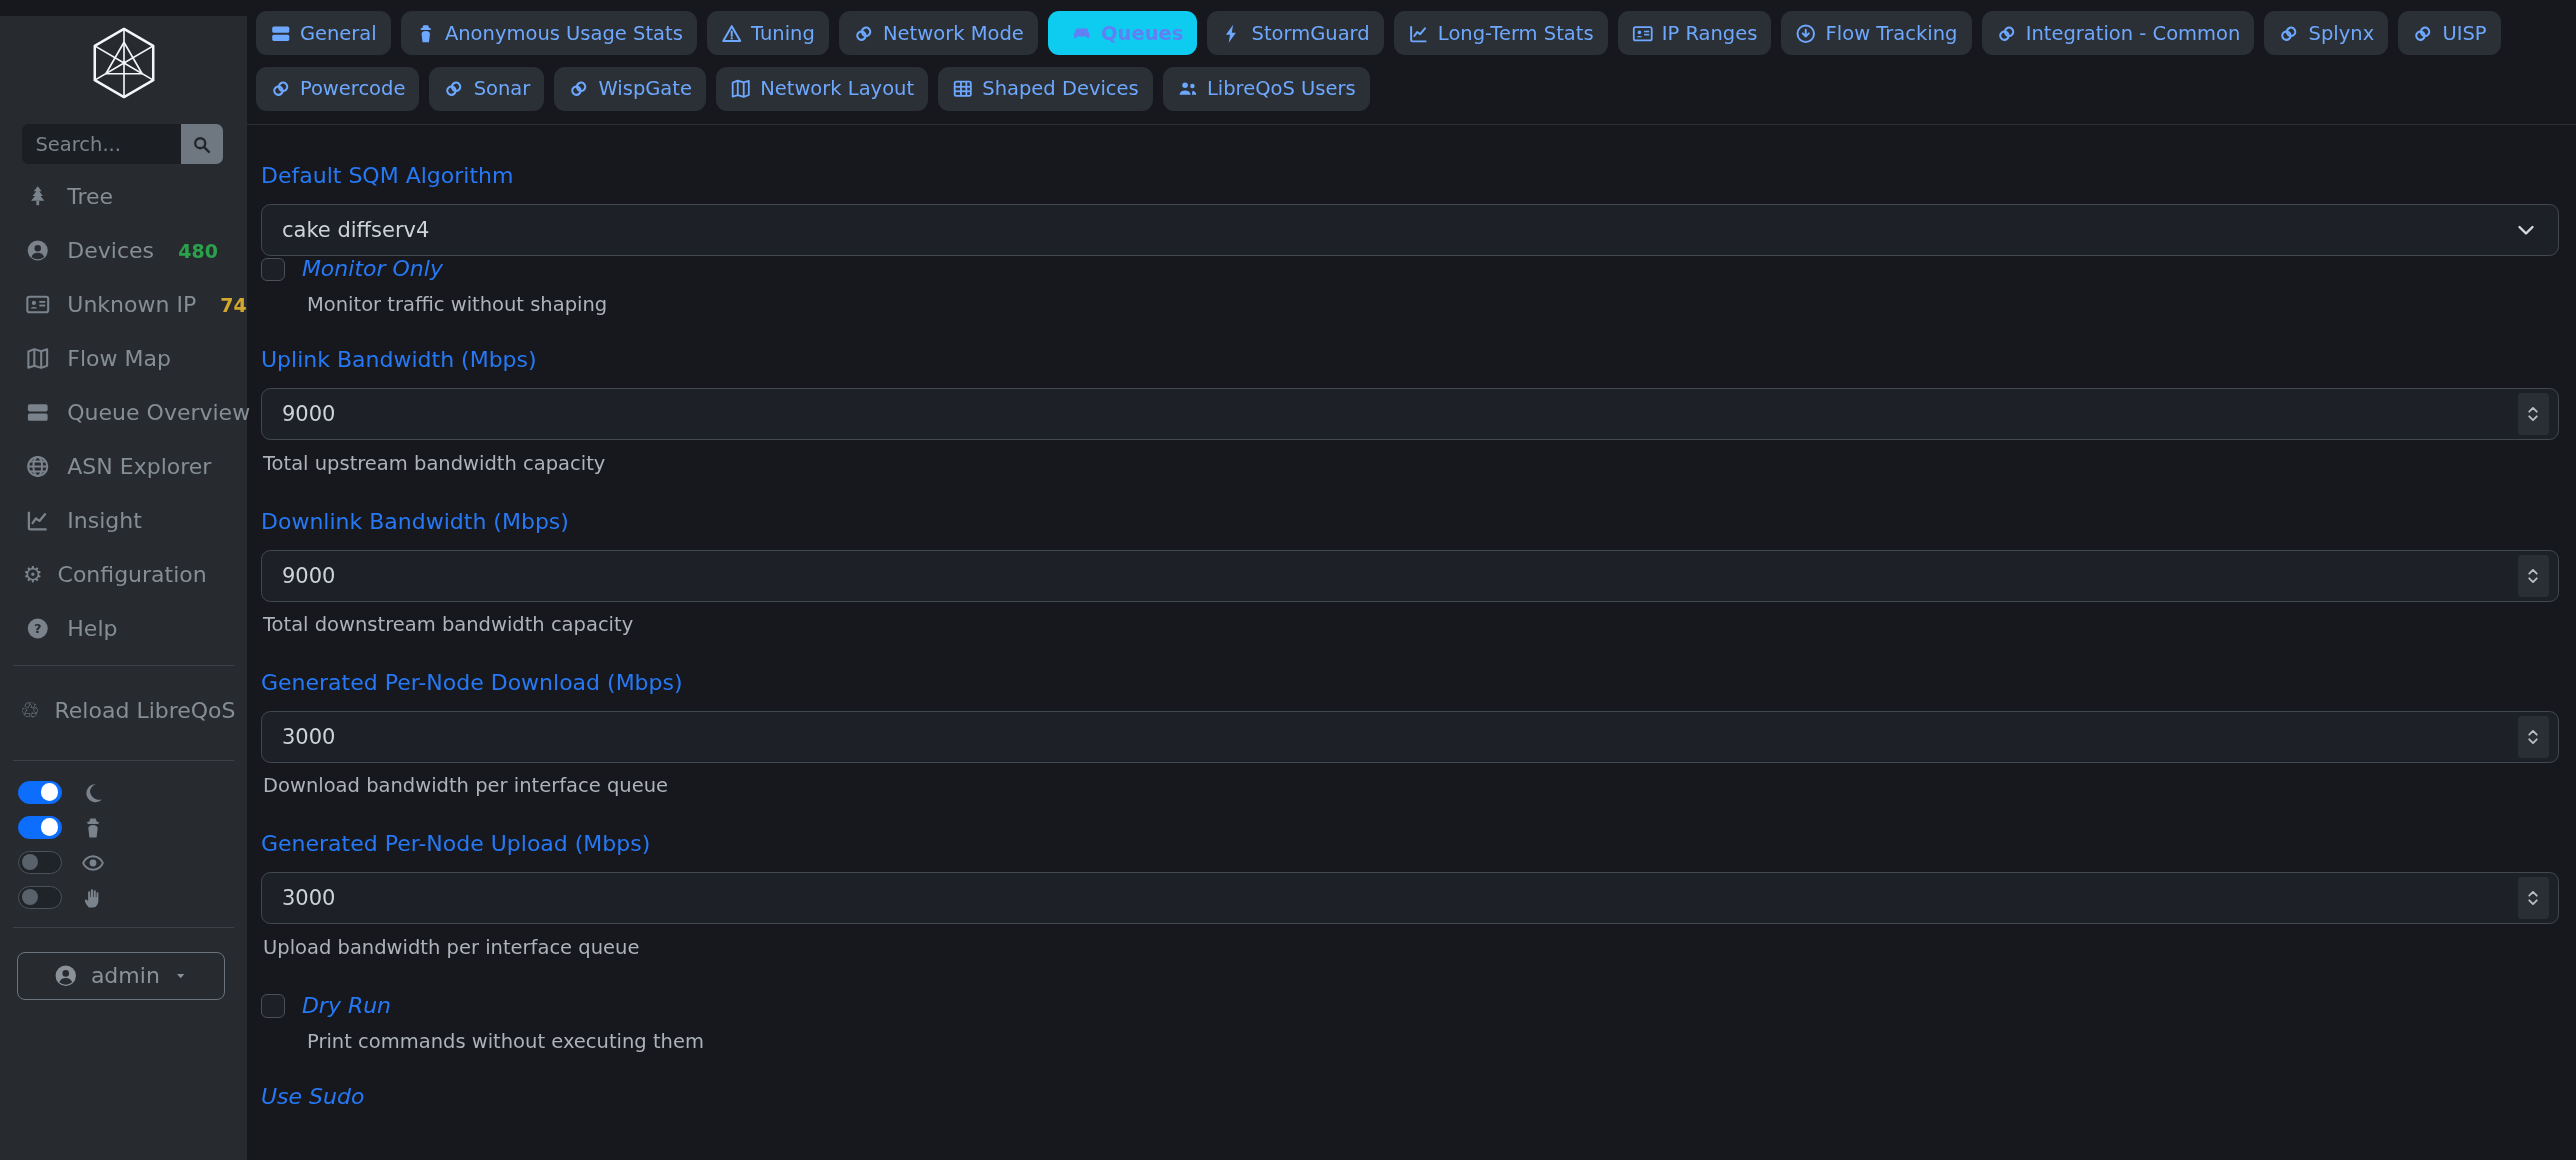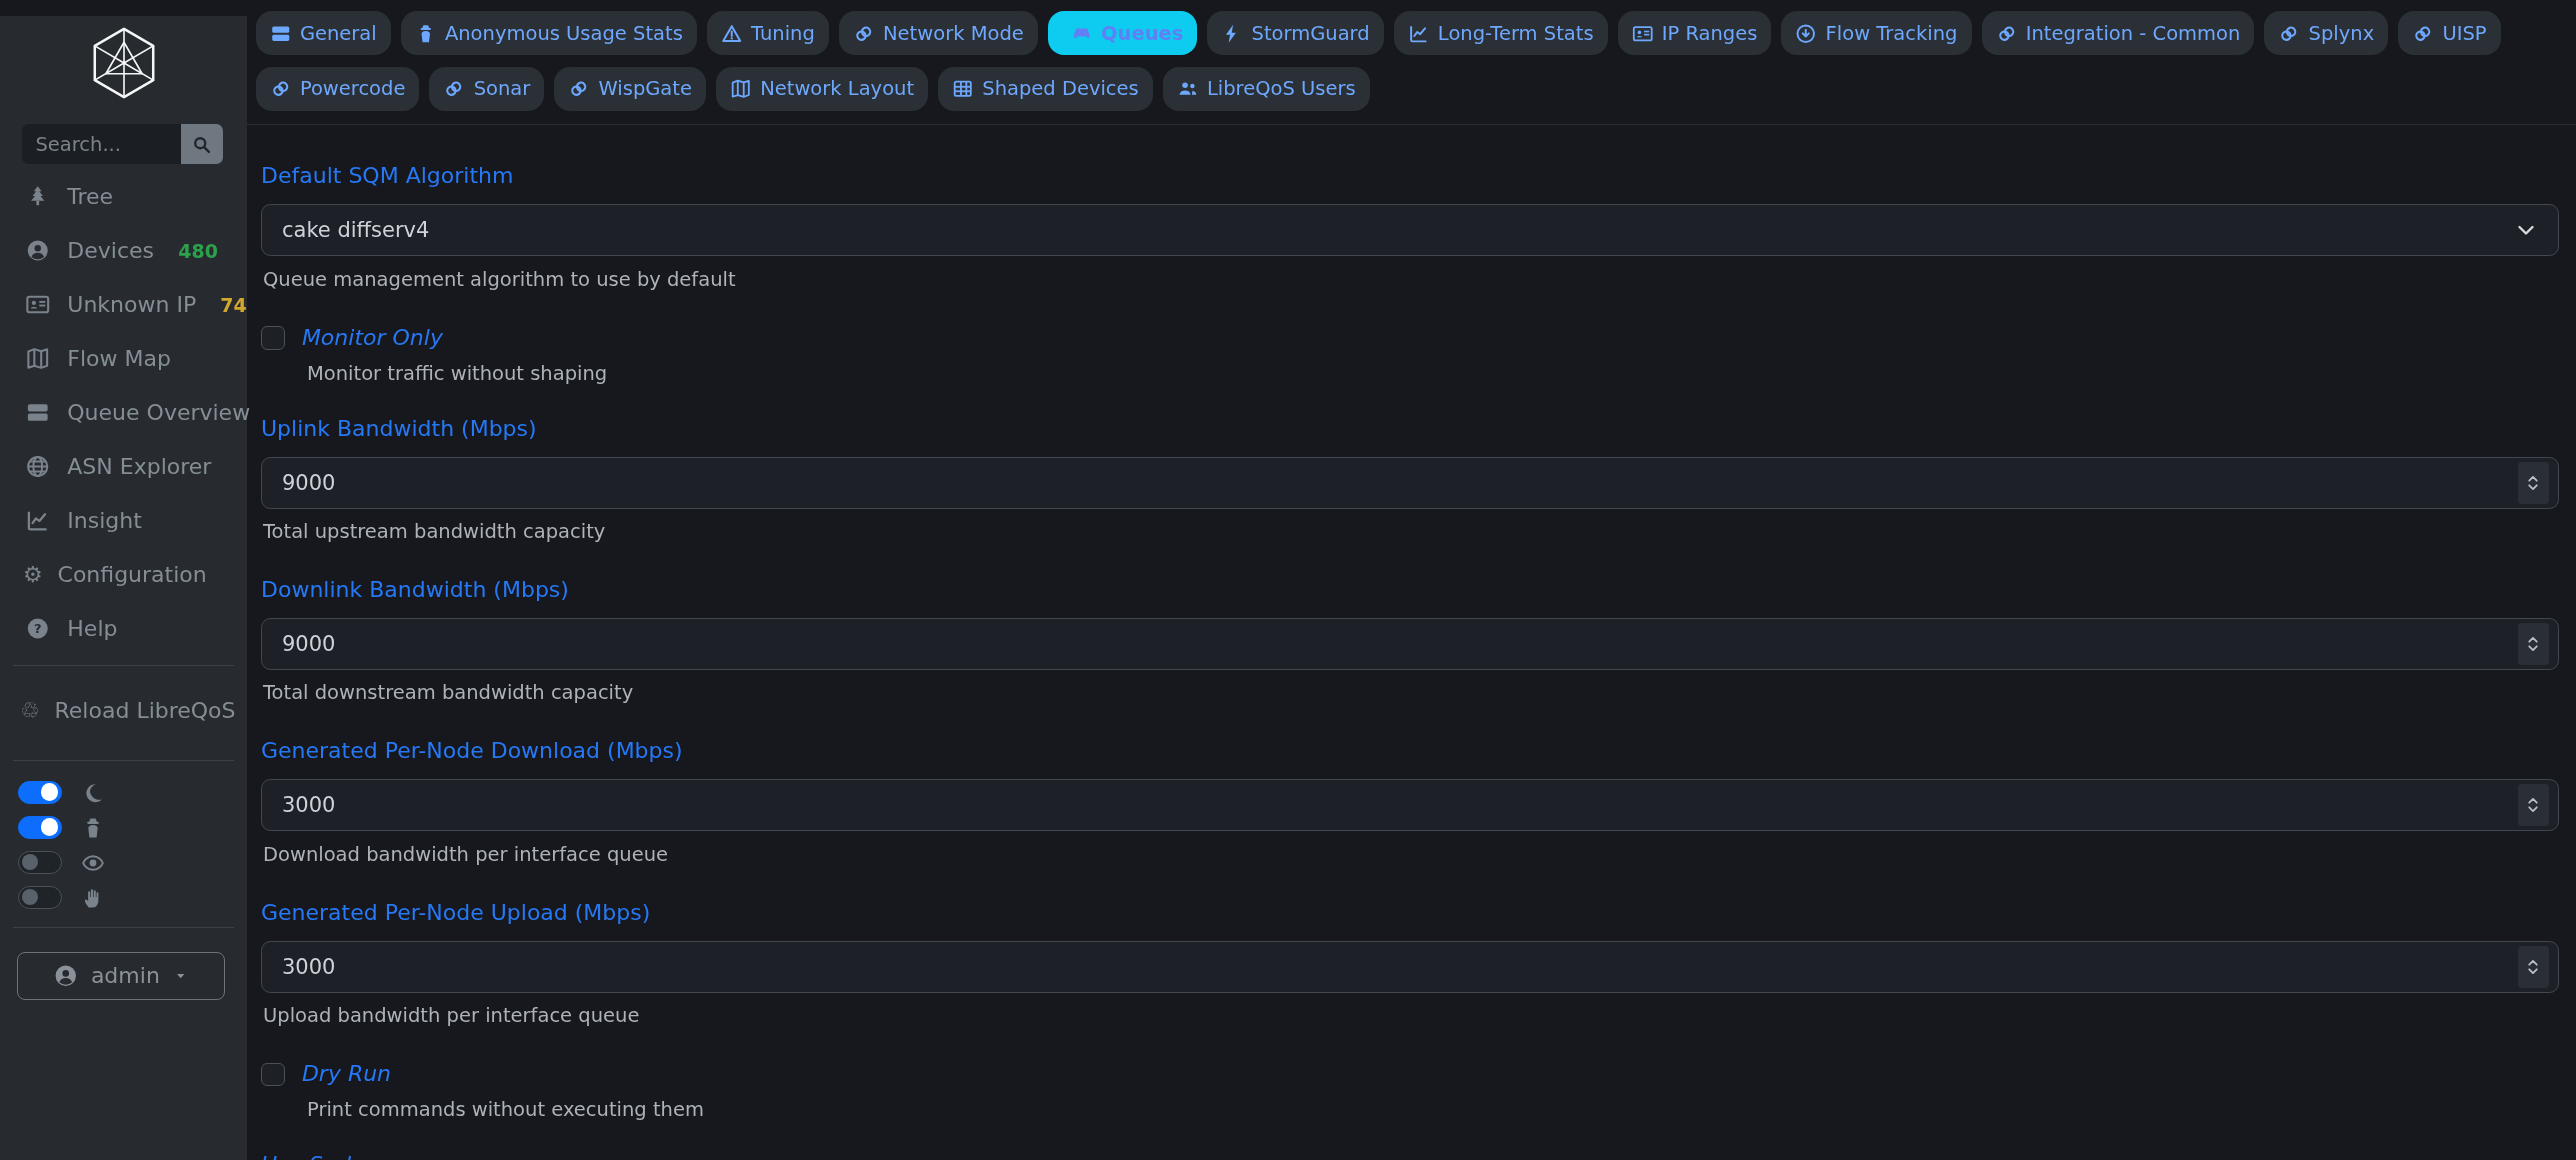--- a/index.html
+++ b/index.html
@@ -39,21 +39,21 @@
     background:transparent;border:1.3px solid #6b737c;border-radius:8px;color:#8a9199;font-size:22px;
     font-family:inherit;cursor:pointer;}
   .user-btn .icon{font-size:25.5px;}
   .user-btn .caret{font-size:17.4px;color:#8a9199;}
 
   
   .main{margin-left:247px;}
   .tabbar{padding:11.4px 16px 13.4px 8.7px;border-bottom:1.3px solid #2a2f34;}
   .tab-row{display:flex;gap:10px;white-space:nowrap;}
   .tab-row + .tab-row{margin-top:11.4px;}
-  .tab{height:44px;padding:0 14px;border-radius:16px;background:#2b3036;color:#6ea8fe;
+  .tab{height:44px;padding:0 14px;border-radius:11px;background:#2b3036;color:#6ea8fe;
     font-size:19.5px;display:flex;align-items:center;gap:8.7px;cursor:pointer;flex:none;}
   .tab .icon{font-size:21.5px;}
   .tab.active{background:#0ecbf0;color:#6080f4;font-weight:bold;padding-left:23px;}
 
   .content{padding:38px 17px 0 14px;}
   .flabel{font-size:22px;color:#2678f5;font-weight:400;margin:0 0 16px;}
   .select,.numwrap{height:52px;background:#1d2127;border:1.3px solid #41484f;border-radius:9.4px;
     display:flex;align-items:center;position:relative;box-sizing:border-box;cursor:pointer;}
   .sel-val{padding-left:20px;font-size:21px;color:#ced3d9;}
   .sel-caret{position:absolute;right:20px;font-size:24px;color:#d6dade;}
@@ -452,21 +452,20 @@
       <section class="field">
         <h3 class="flabel">Default SQM Algorithm</h3>
         <div class="select">
           <span class="sel-val">cake diffserv4</span>
           <span class="icon sel-caret">
               <svg viewBox="0 0 24 24" fill="none" stroke="currentColor" stroke-width="2.4" stroke-linecap="round" stroke-linejoin="round">
                 <path d="M5.5 9 12 15.5 18.5 9"></path>
               </svg>
             </span>
         </div>
-        <p class="fhelp">Queue management algorithm to use by default</p>
       </section>
 
       <section class="checkfield">
         <div class="checkrow">
           <span class="checkbox"></span>
           <label class="clabel">Monitor Only</label>
         </div>
         <p class="fhelp indent">Monitor traffic without shaping</p>
       </section>
 

